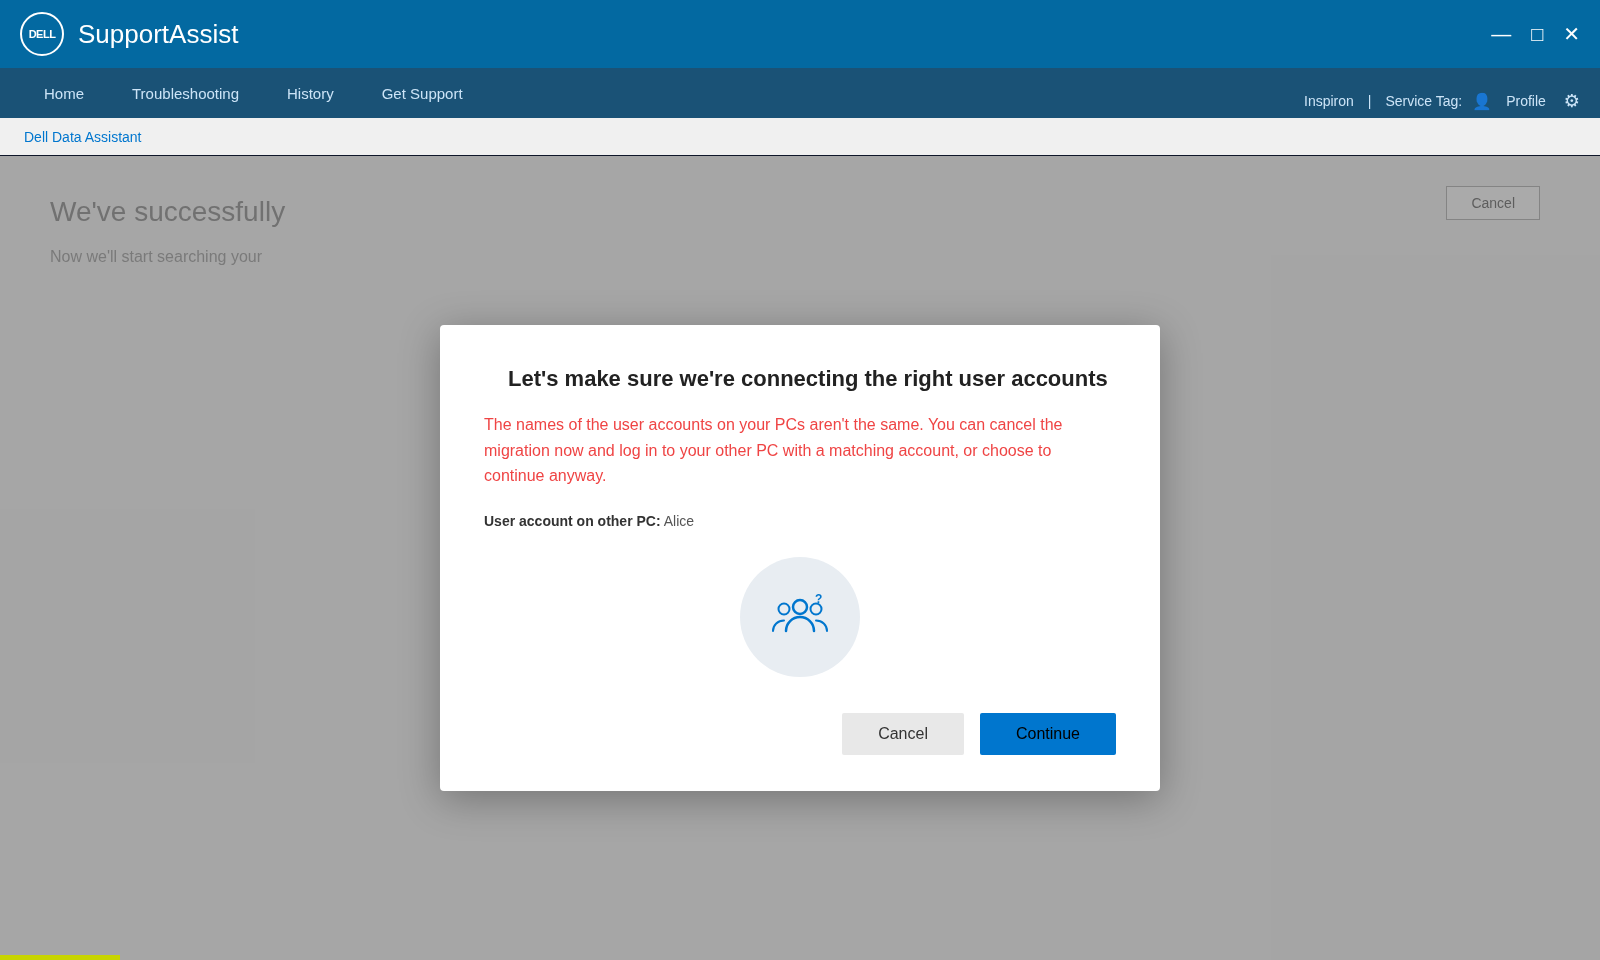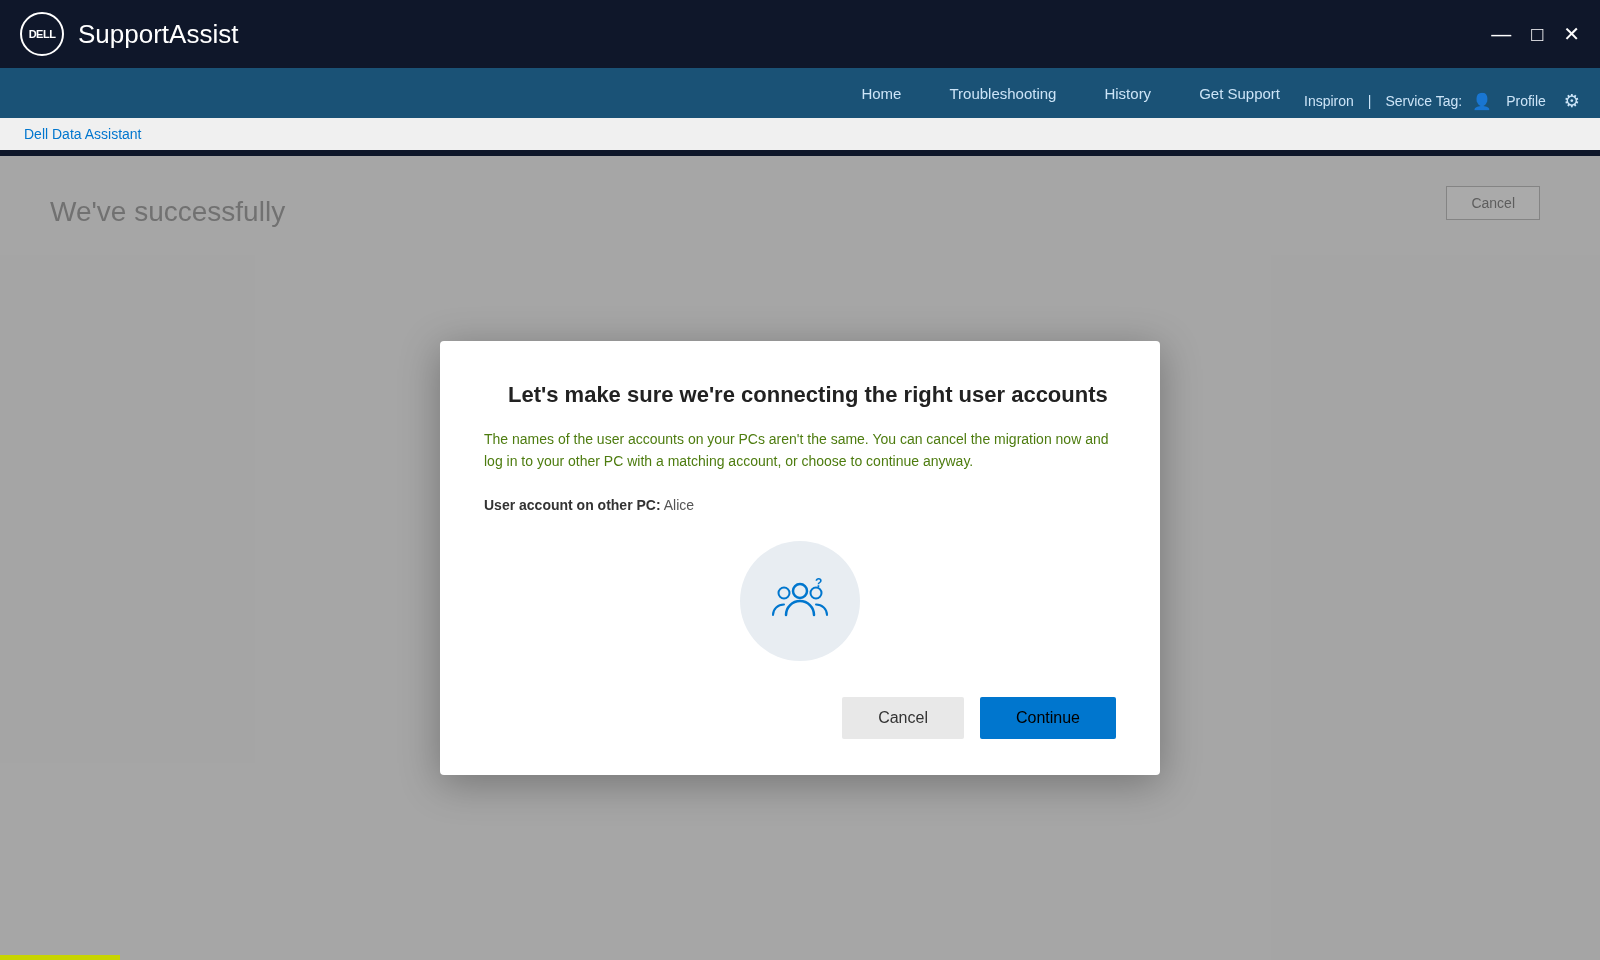--- a/index.html
+++ b/index.html
@@ -1,20 +1,20 @@
 <!DOCTYPE html>
 <html><head>
   <meta charset="utf-8">
   <style>
     * { margin: 0; padding: 0; box-sizing: border-box; }
     body { width: 1600px; height: 960px; overflow: hidden; font-family: 'Segoe UI', Arial, sans-serif; background: #e0e0e0; }
 
     
     .title-bar {
-      background: #0f172a;
+      background: #0369a1;
       height: 68px;
       display: flex;
       align-items: center;
       padding: 0 20px;
       justify-content: space-between;
     }
     .title-bar-left { display: flex; align-items: center; gap: 14px; }
     .dell-logo {
       width: 44px; height: 44px; border-radius: 50%; border: 2px solid white;
       display: flex; align-items: center; justify-content: center;
@@ -24,21 +24,21 @@
     .window-controls { display: flex; gap: 20px; align-items: center; }
     .window-control { color: white; font-size: 20px; cursor: pointer; line-height: 1; }
 
     
     .nav-bar {
       background: #1a5276;
       height: 50px;
       display: flex;
       align-items: center;
       padding: 0 20px;
-      justify-content: flex-end;
+      justify-content: space-between;
     }
     .nav-left { display: flex; gap: 0; }
     .nav-item {
       color: #cce4f7;
       font-size: 15px;
       padding: 0 24px;
       height: 50px;
       display: flex; align-items: center;
       cursor: pointer;
     }
@@ -47,21 +47,21 @@
     .profile-icon { font-size: 16px; margin-right: 4px; }
     .settings-icon { font-size: 18px; margin-left: 8px; }
 
     
     .breadcrumb-bar {
       background: #f0f0f0;
       height: 38px;
       display: flex;
       align-items: center;
       padding: 0 24px;
-      border-bottom: 6px solid #0f172a;
+      border-bottom: 1px solid #0f172a;
     }
     .breadcrumb-text { color: #0076CE; font-size: 14px; font-weight: 500; }
 
     
     .main-content {
       background: #f5f5f5;
       height: calc(960px - 68px - 50px - 38px);
       position: relative;
       overflow: hidden;
     }
@@ -105,22 +105,22 @@
     }
     .dialog-title {
       font-size: 22px;
       font-weight: 600;
       color: #222;
       margin-bottom: 18px;
       line-height: 1.3;
       margin-left: 24px;
     }
     .dialog-description {
-      font-size: 14px;
-      color: #4d7c0f;
+      font-size: 16px;
+      color: #ef4444;
       line-height: 1.6;
       margin-bottom: 24px;
     }
     .user-accounts { margin-bottom: 28px; }
     .user-account-line { font-size: 14px; color: #333; margin-bottom: 6px; }
     .user-account-line strong { font-weight: 700; }
     .user-account-line span { color: #555; }
 
     
     .icon-area {
@@ -214,20 +214,21 @@
 </div>
 
 <div class="breadcrumb-bar">
   <span class="breadcrumb-text">Dell Data Assistant</span>
 </div>
 
 <div class="main-content">
 
   <div class="bg-content">
     <div class="bg-title">We've successfully</div>
+    <div class="bg-subtitle">Now we'll start searching your</div>
   </div>
   <button class="bg-cancel-btn">Cancel</button>
 
   <div class="overlay">
     <div class="dialog">
       <div class="dialog-title">Let's make sure we're connecting the right user accounts</div>
       <div class="dialog-description">The names of the user accounts on your PCs aren't the same. You can cancel the migration now and log in to your other PC with a matching account, or choose to continue anyway.</div>
 
       <div class="user-accounts">
         <div class="user-account-line"><strong>User account on other PC:</strong> <span>Alice</span></div>

